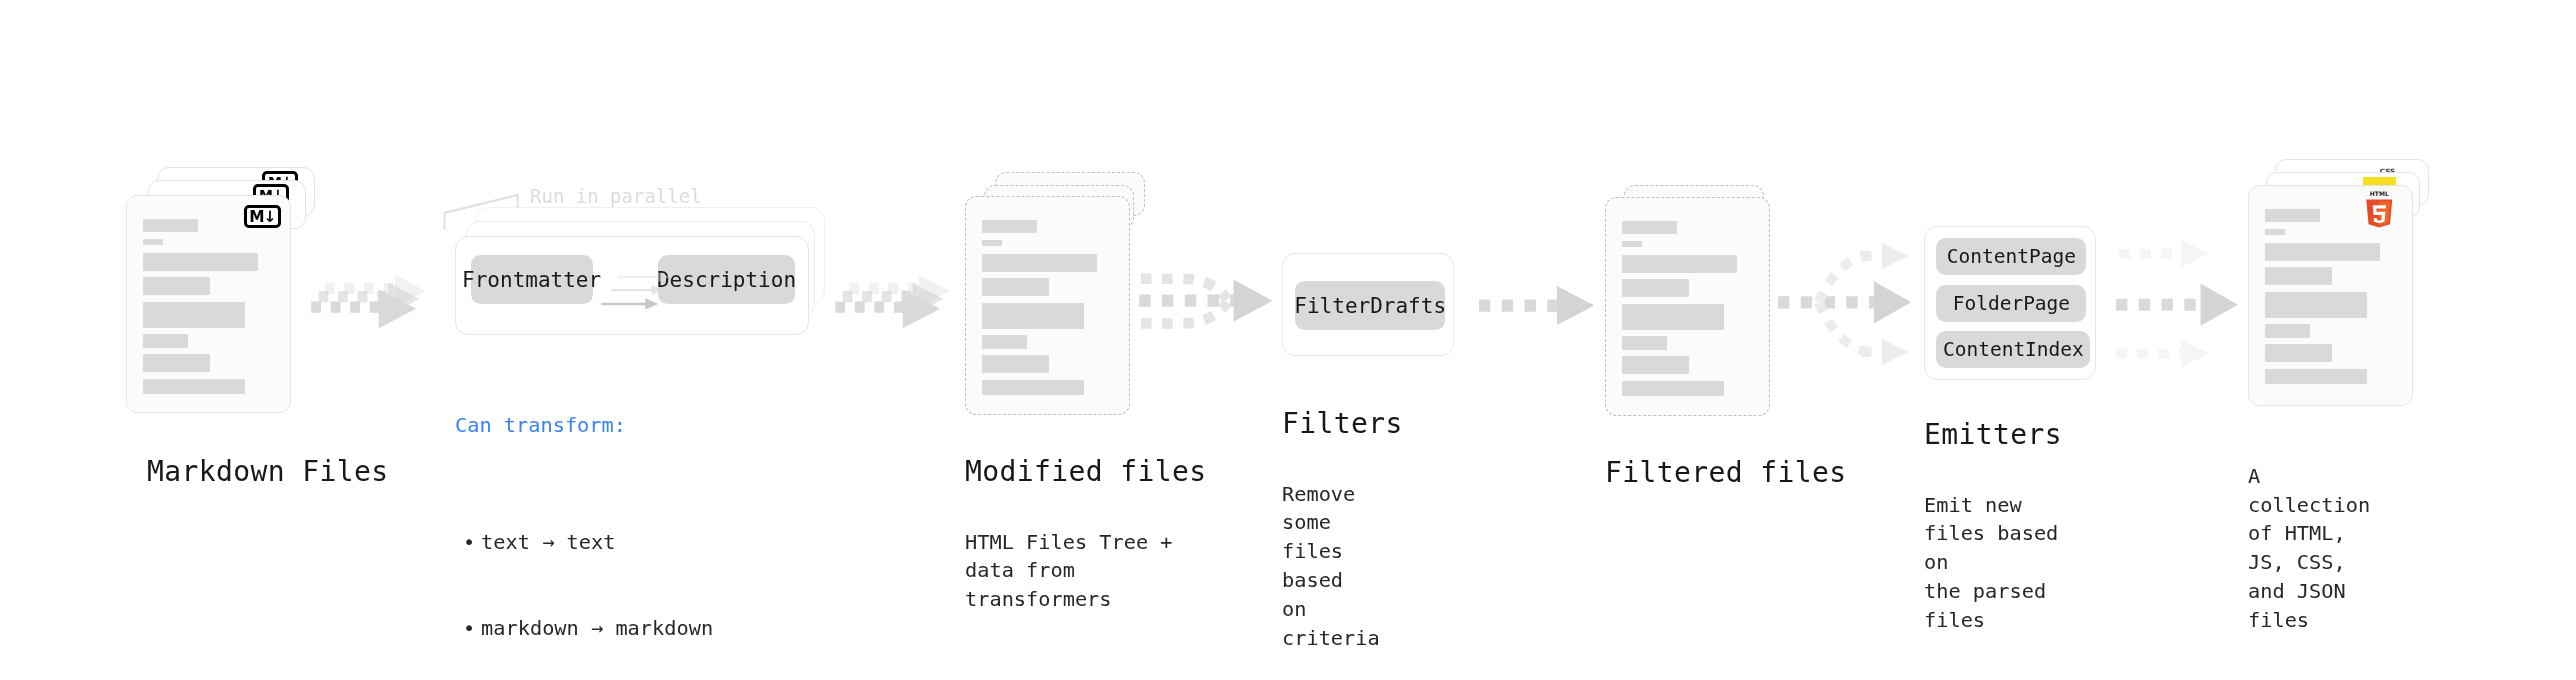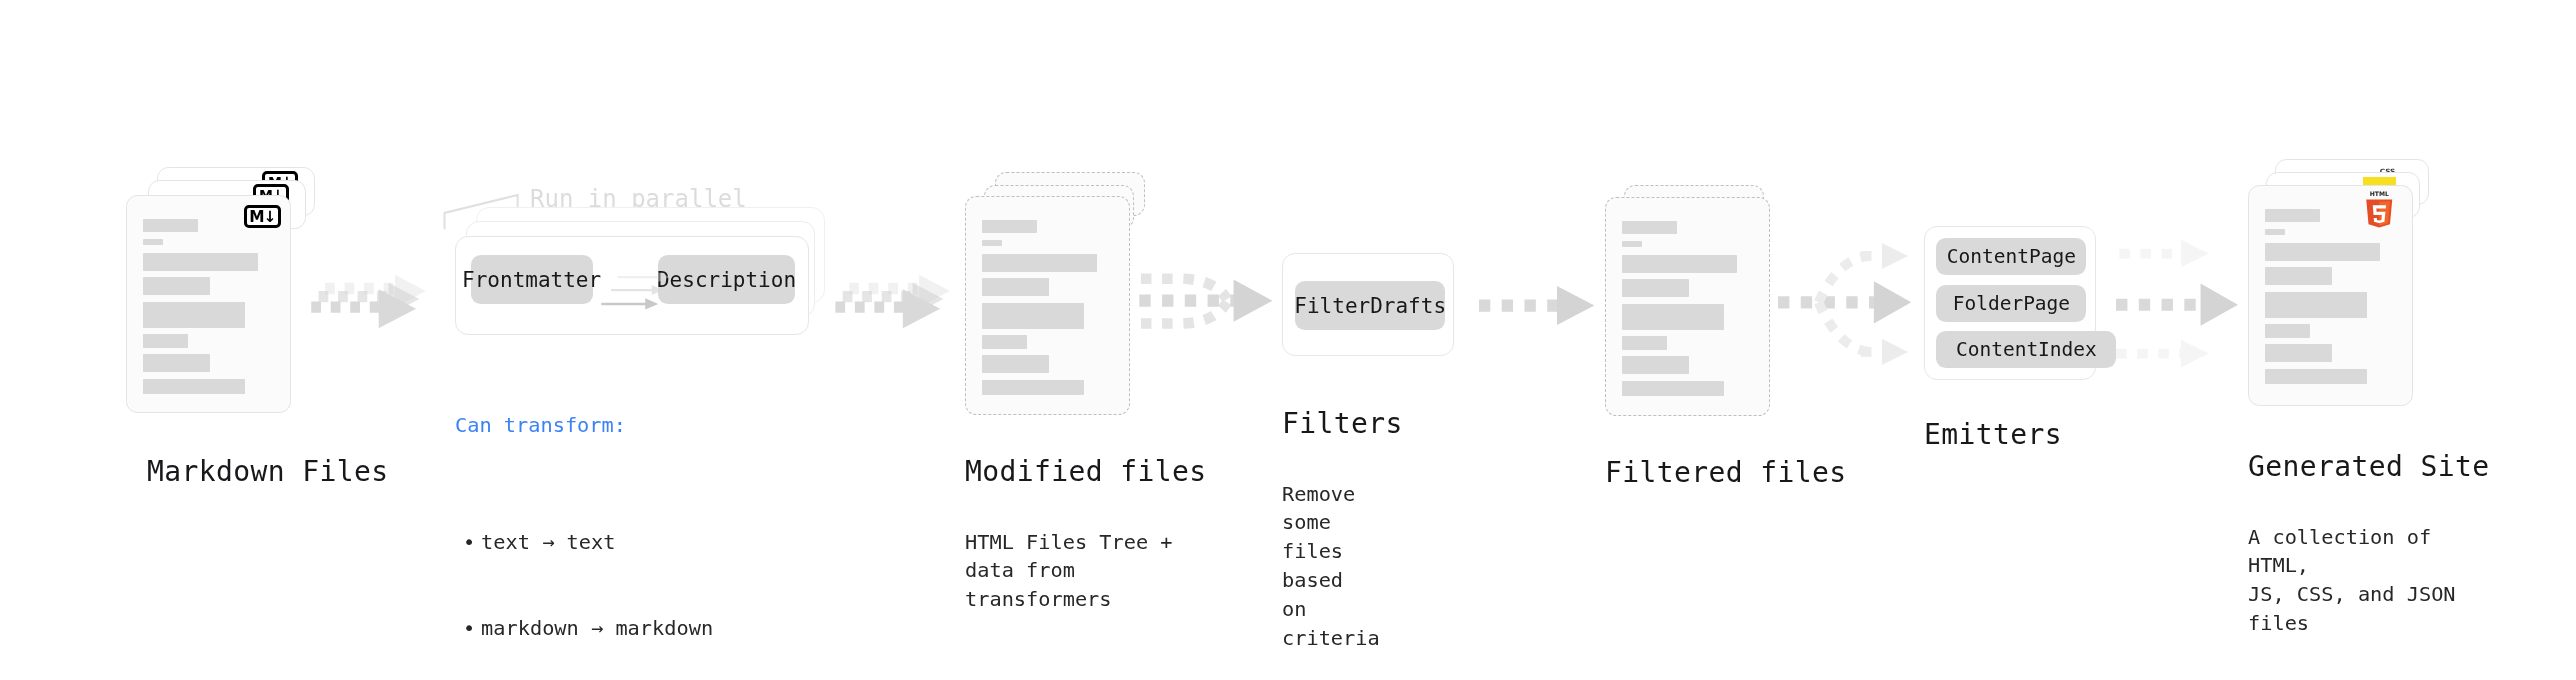--- a/index.html
+++ b/index.html
@@ -121,21 +121,21 @@
     align-items: center;
     justify-content: center;
     font-size: 21px;
     color: #18181b;
     white-space: nowrap;
   }
   .pill.ghost { background: #ececec; }
 
   .runlabel {
     position: absolute;
-    font-size: 24px;
+    font-size: 19px;
     color: #dcdcdc;
     white-space: nowrap;
   }
 
   svg.overlay {
     position: absolute;
     left: 0;
     top: 0;
     overflow: visible;
   }
@@ -328,25 +328,27 @@
 
     <path d="M 2238 372 Q 2262 428 2300 433" fill="none" stroke="#ececec" stroke-width="12" stroke-dasharray="13 13"></path>
     <line x1="2290" y1="433" x2="2318" y2="433" stroke="#ececec" stroke-width="12" stroke-dasharray="13 13"></line>
     <polygon points="2316,417 2348,433 2316,449" fill="#ececec"></polygon>
   </svg>
 
   <div class="stage" style="left:0;">
     <div class="gbox" style="left:1924px; top:226px; width:172px; height:154px;">
       <div class="pill" style="left:11.4px; top:11.4px; width:150px; height:37px; font-size:19.5px;">ContentPage</div>
       <div class="pill" style="left:11.4px; top:58px; width:150px; height:37px; font-size:19.5px;">FolderPage</div>
-      <div class="pill" style="left:11.4px; top:104px; width:180px; height:37px; font-size:19.5px;">ContentIndex</div>
+      <div class="pill" style="left:11.4px; top:104px; width:154px; height:37px; font-size:19.5px;">ContentIndex</div>
     </div>
 
     <div class="caption" style="left:1924px; top:390px;">
       <div class="cap-title">Emitters</div>
+      <div class="cap-sub">Emit new files based on
+the parsed files</div>
     </div>
   </div>
 
   <svg class="overlay" width="2576" height="681" viewBox="0 0 3170 838">
     <g opacity="0.55">
       <line x1="2608" y1="312" x2="2688" y2="312" stroke="#ededed" stroke-width="12" stroke-dasharray="13 13"></line>
       <polygon points="2684,295 2718,312 2684,329" fill="#ededed"></polygon>
     </g>
     <g>
       <line x1="2604" y1="375" x2="2712" y2="375" stroke="#d9d9d9" stroke-width="15" stroke-dasharray="14 14"></line>
@@ -388,20 +390,19 @@
       <svg width="32.5" height="39" viewBox="0 0 40 48">
         <text x="20" y="9" font-family="DejaVu Sans, sans-serif" font-size="7.5" font-weight="700" fill="#222" text-anchor="middle">HTML</text>
         <path d="M4 13 L36 13 L33.2 43.5 L20 47.5 L6.8 43.5 Z" fill="#e44d26"></path>
         <path d="M20 15.5 L33.2 15.5 L30.8 42.2 L20 45.3 Z" fill="#f16529"></path>
         <path d="M12 20 L28.4 20 L28 24 L16.4 24 L16.7 28 L27.6 28 L26.4 40.4 L20 42.3
                  L13.6 40.4 L13.2 35.6 L17 35.6 L17.2 38 L20 38.8 L22.8 38 L23.2 32 L13 32 Z" fill="#ffffff"></path>
       </svg>
     </div>
 
     <div class="caption" style="left:2248px; top:422px;">
-      <div class="cap-title">Generated Site</div>
       <div class="cap-sub">A collection of HTML,
 JS, CSS, and JSON files</div>
     </div>
   </div>
 
 </div>
 
 
 </body></html>

